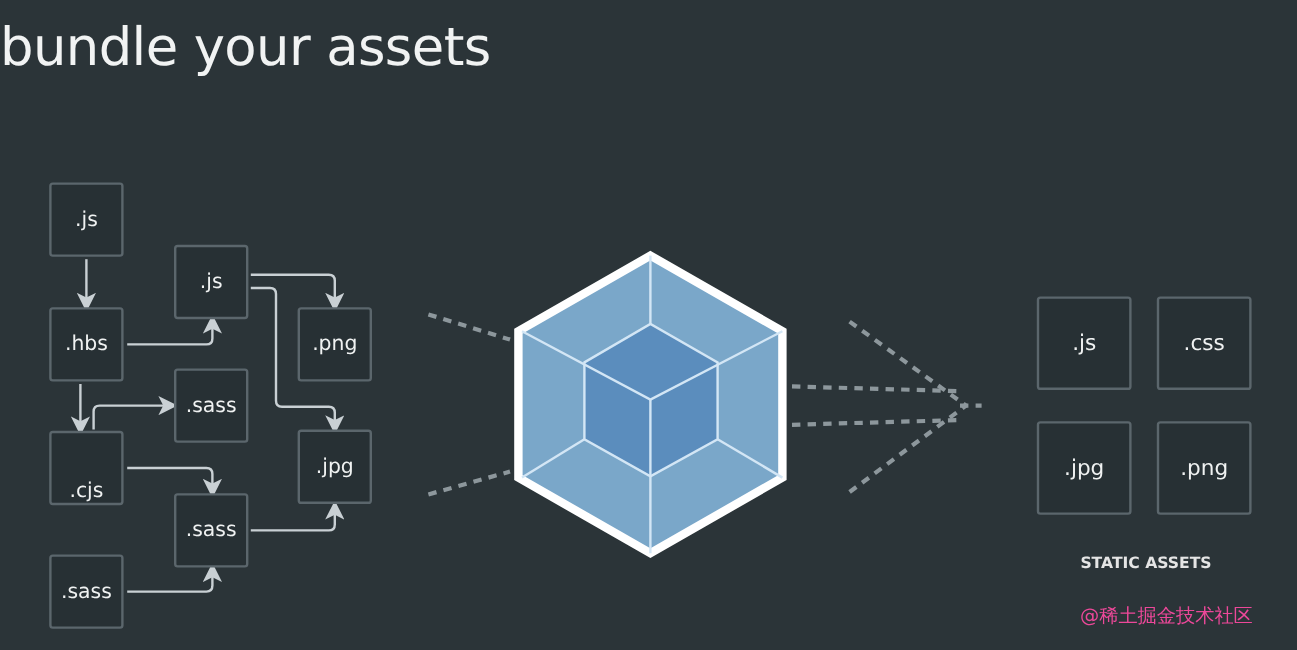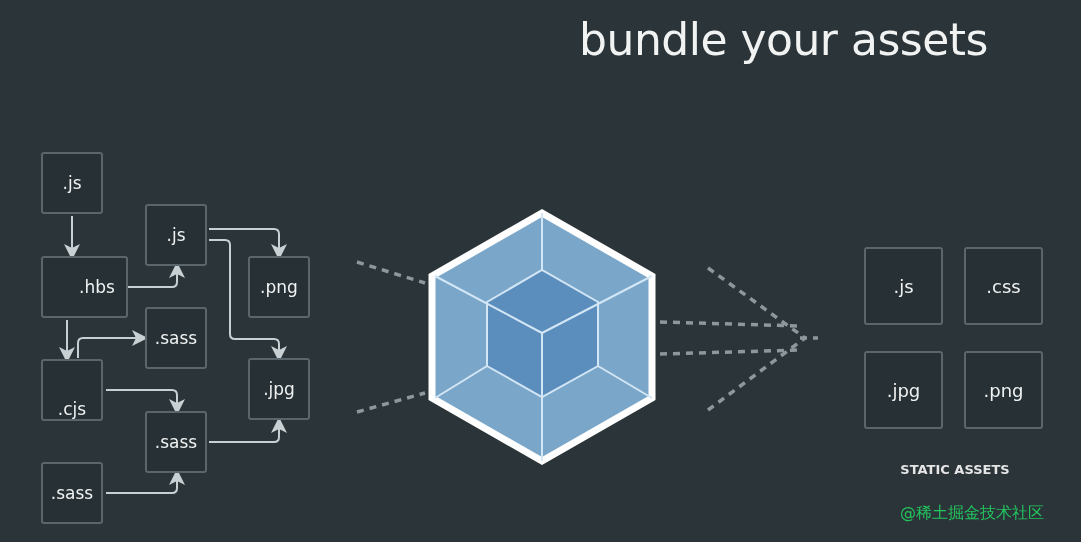--- a/index.html
+++ b/index.html
@@ -1,28 +1,28 @@
 <!DOCTYPE html>
 <html><head>
 <meta charset="utf-8">
 <style>
   html, body { margin:0; padding:0; }
   body { width:1081px; height:542px; background:#2b3438; position:relative; overflow:hidden;
          font-family:"DejaVu Sans", sans-serif; }
-  .title { position:absolute; left:0; width:988px; top:14px; text-align:right; color:#f1f3f3;
+  .title { position:absolute; left:0; width:988px; top:14px; text-align:left; color:#f1f3f3;
            font-size:44px; font-family:"DejaVu Sans", sans-serif; letter-spacing:-0.5px; }
   svg.diagram { position:absolute; left:0; top:0; }
   .box { position:absolute; width:58px; height:58px; border:2px solid #5b666c; border-radius:3px;
          background:#273034; color:#f0f2f2; font-size:17px; display:flex; align-items:center;
          justify-content:center; box-sizing:content-box; }
   .abox { position:absolute; width:75px; height:74px; border:2px solid #5b666c; border-radius:3px;
           background:#273034; color:#f0f2f2; font-size:18px; display:flex; align-items:center; justify-content:center; }
   .caption { position:absolute; left:880px; width:150px; top:462px; text-align:center; color:#e5e5e5;
              font-size:13px; font-weight:bold; }
-  .watermark { position:absolute; left:900px; top:503px; color:#22c55e; font-size:16px; }
+  .watermark { position:absolute; left:900px; top:503px; color:#ec4899; font-size:16px; }
 </style>
 </head>
 <body>
 
 <div class="title">bundle your assets</div>
 
 <svg class="diagram" width="1081" height="542">
   <defs>
     <marker id="ah" markerWidth="8" markerHeight="8" refX="4" refY="4" orient="auto">
       <path d="M0,0 L8,4 L0,8 L2,4 z" fill="#c9d0d4"></path>
@@ -76,21 +76,21 @@
     </g>
   </g>
 </svg>
 
 <div class="box" style="left:41px;top:152px;">
     <span>.js</span>
   </div>
 <div class="box" style="left:145px;top:204px;">
     <span>.js</span>
   </div>
-<div class="box" style="left:41px;top:256px;padding-left:25px;">
+<div class="box" style="left:41px;top:256px;">
     <span>.hbs</span>
   </div>
 <div class="box" style="left:248px;top:256px;">
     <span>.png</span>
   </div>
 <div class="box" style="left:145px;top:307px;">
     <span>.sass</span>
   </div>
 <div class="box" style="left:41px;top:359px;align-items:flex-end;">
     <span>.cjs</span>

